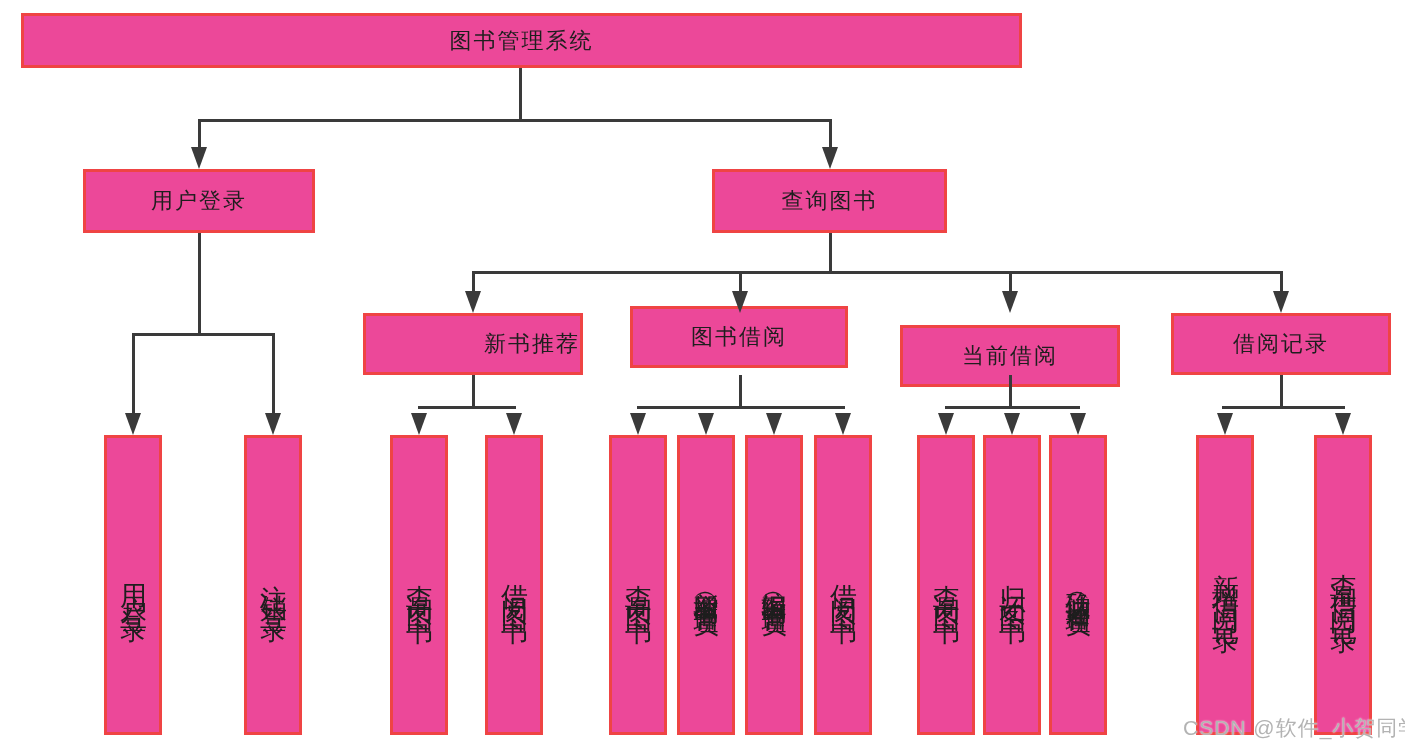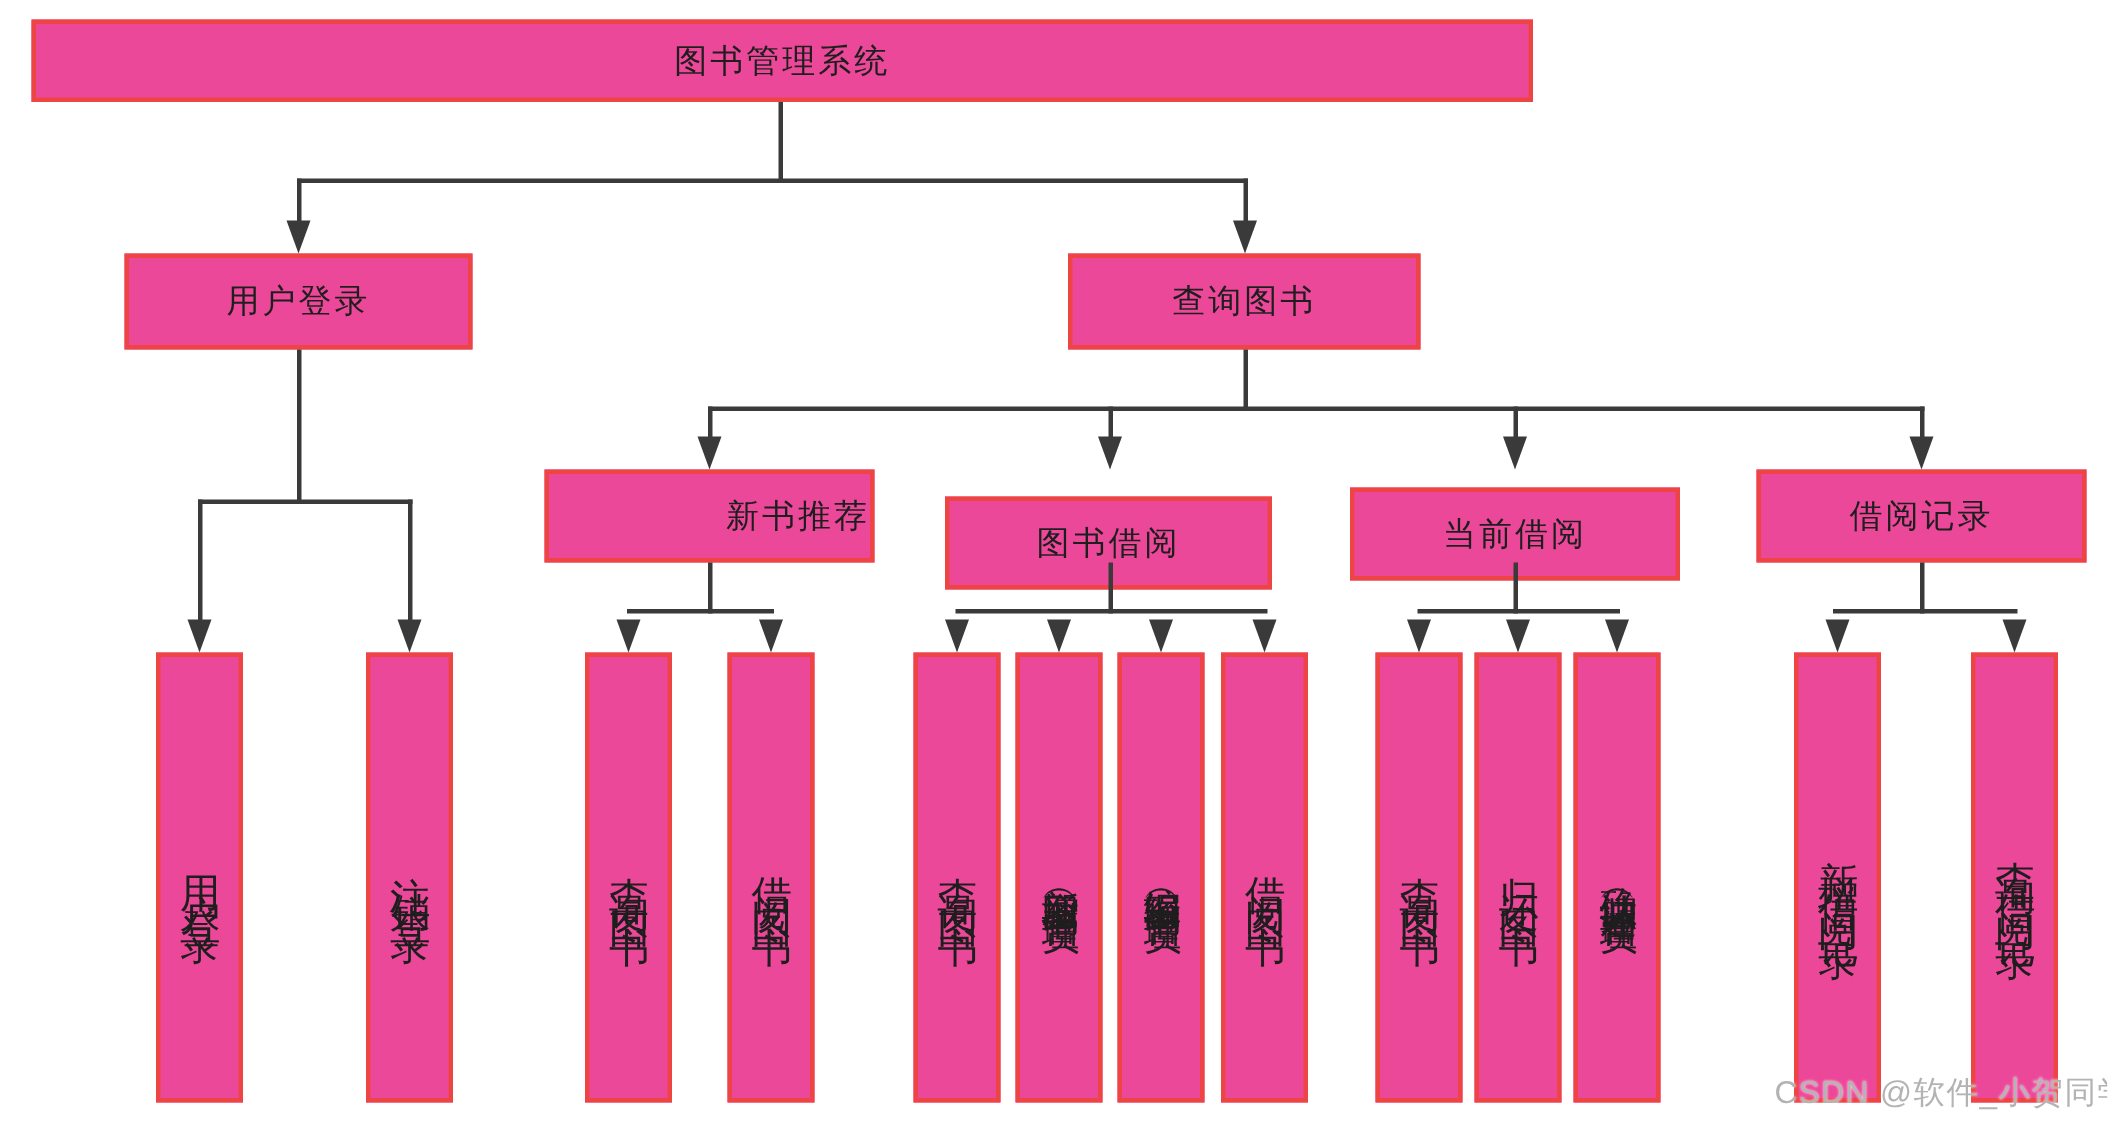--- a/index.html
+++ b/index.html
@@ -61,21 +61,21 @@
   </div>
 
   <div class="box" style="left:712px;top:169px;width:235px;height:64px;">
     <span class="hlabel">查询图书</span>
   </div>
 
   <div class="box" style="left:363px;top:313px;width:220px;height:62px;justify-content:flex-end;">
     <span class="hlabel">新书推荐</span>
   </div>
 
-  <div class="box" style="left:630px;top:331px;width:218px;height:62px;">
+  <div class="box" style="left:630px;top:306px;width:218px;height:62px;">
     <span class="hlabel">图书借阅</span>
   </div>
 
   <div class="box" style="left:900px;top:325px;width:220px;height:62px;">
     <span class="hlabel">当前借阅</span>
   </div>
 
   <div class="box" style="left:1171px;top:313px;width:220px;height:62px;">
     <span class="hlabel">借阅记录</span>
   </div>

